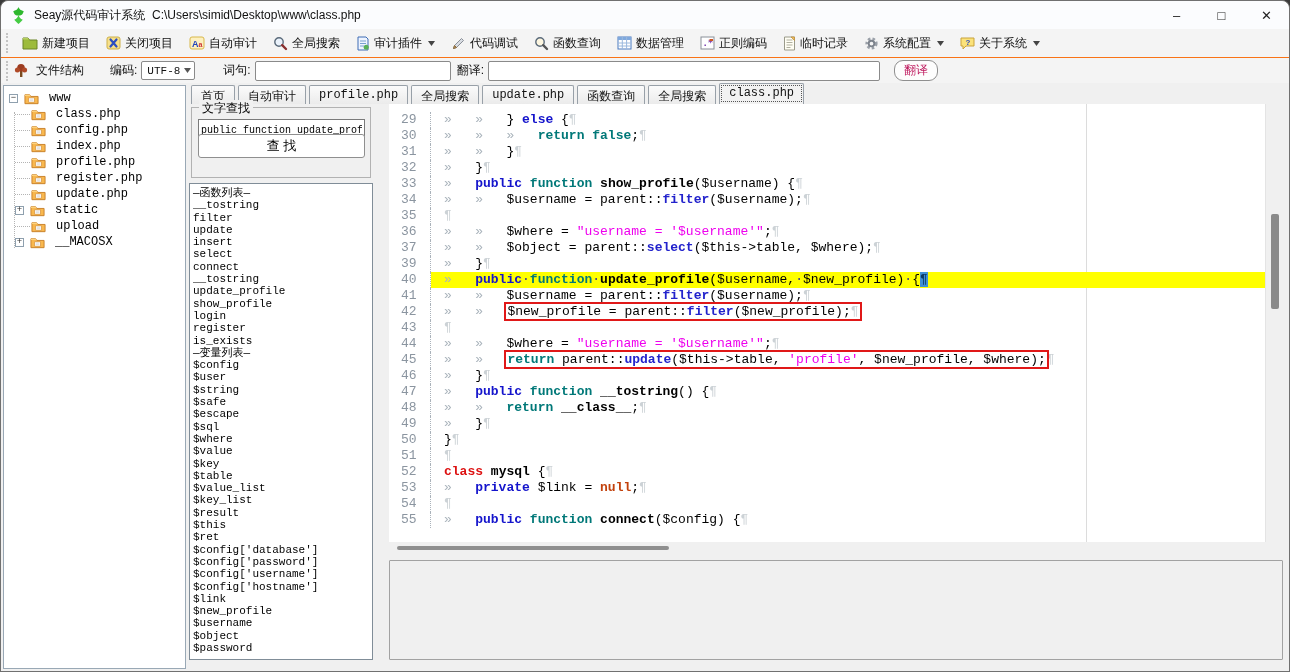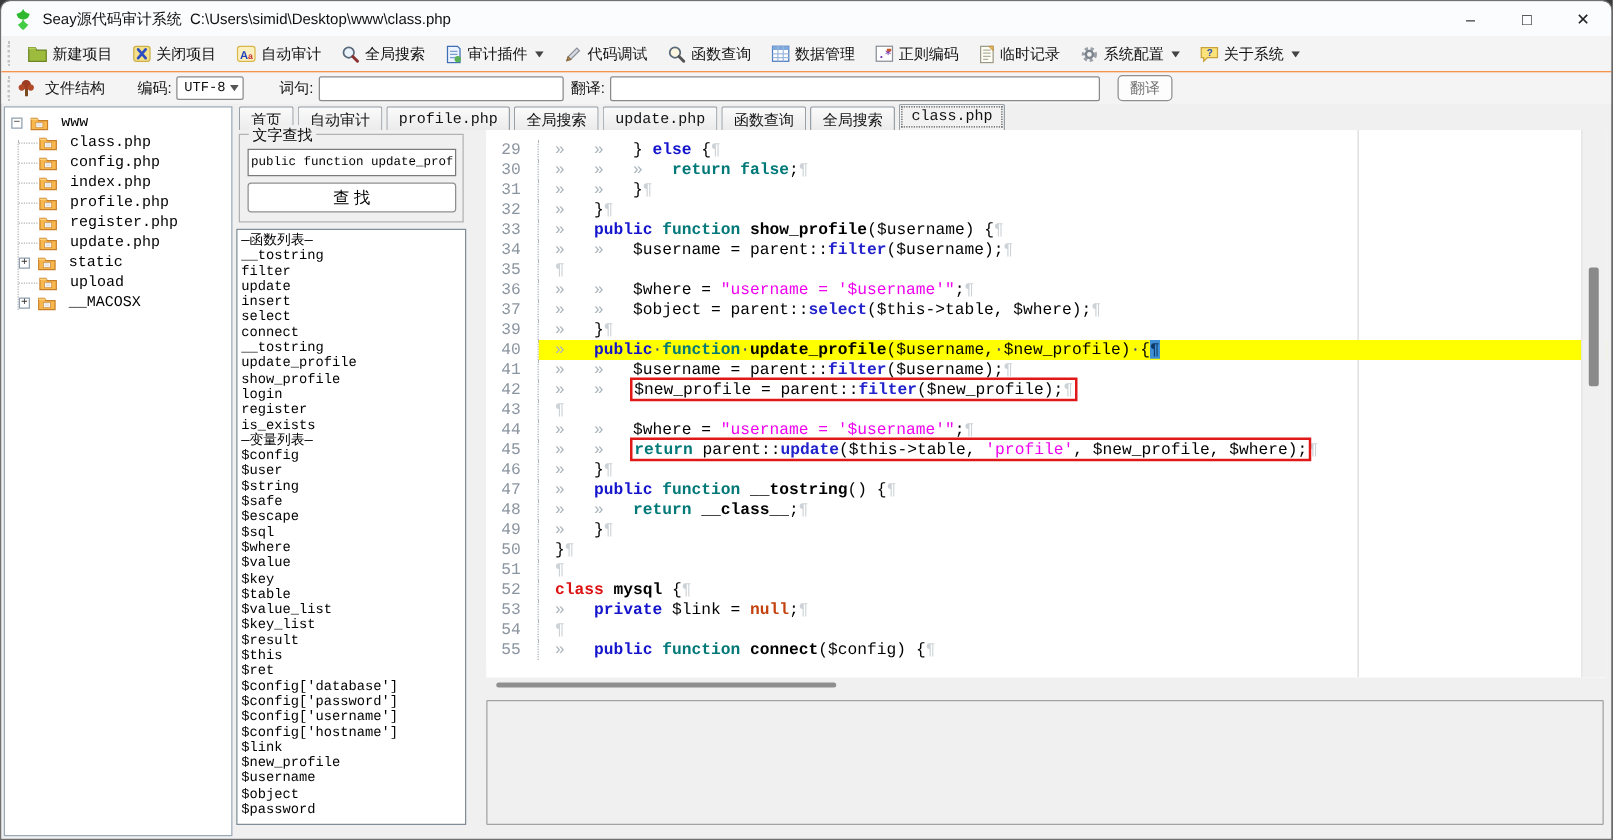--- a/index.html
+++ b/index.html
@@ -29,21 +29,21 @@
   
   .toolbar2 { position:absolute; left:0; top:57px; width:100%; height:25px; background:#f4f4f4;
               display:flex; align-items:center; padding-left:4px; font-size:12px; color:#111; }
   .t2-label { margin:0 4px; white-space:nowrap; }
   .combo { width:54px; height:19px; background:#fff; border:1px solid #8a8a8a; border-radius:2px;
            display:flex; align-items:center; justify-content:space-between; padding:0 3px 0 5px;
            font-size:11px; font-family:"Liberation Mono", monospace; }
   .t2-input { height:20px; background:#fff; border:1px solid #8a8a8a; border-radius:2px;
               font-size:12px; padding:0 4px; font-family:"Liberation Mono", monospace; }
   .btn-translate { width:44px; height:21px; margin-left:14px; background:#fdfdfd; border:1px solid #8f8f8f;
-                   border-radius:4px; font-size:12px; color:#737373; }
+                   border-radius:9px; font-size:12px; color:#be185d; }
 
   
   .tabsrow { position:absolute; left:190px; top:82px; right:4px; height:21px; display:flex;
              align-items:flex-end; gap:3px; }
   .tab { height:19px; padding:2px 9px 0; font-size:12px; color:#111; background:linear-gradient(#fbfbfb,#ebebeb);
          border:1px solid #98a0a8; border-bottom:none; border-radius:2px 2px 0 0; white-space:nowrap;margin-top:16px; }
   .tab.filetab { font-family:"Liberation Mono", monospace; font-size:12px; }
   .tab.active { height:21px; background:#f2f2f2; outline:1px dotted #555; outline-offset:-3px; }
 
   
@@ -60,21 +60,21 @@
   .tree-row svg { margin-right:5px; flex:0 0 auto; }
 
   
   .groupbox { position:absolute; left:190px; top:106px; width:180px; height:71px;
               border:1px solid #b2b2b2; background:#f0f0f0; }
   .groupbox .legend { position:absolute; top:-8px; left:7px; background:#f0f0f0; padding:0 3px;
                       font-size:12px; color:#000; }
   .find-input { position:absolute; left:6px; top:11px; width:167px; height:22px; background:#fff;
                 border:1px solid #7a7a7a; font-family:"Liberation Mono", monospace; font-size:10px;
                 padding:0 2px; }
-  .find-btn { position:absolute; left:6px; top:38px; width:167px; height:24px; background:#fff;
+  .find-btn { position:absolute; left:6px; top:26px; width:167px; height:24px; background:#fff;
               border:1px solid #8f8f8f; border-radius:3px; font-size:13px; color:#000; }
   .symbollist { position:absolute; left:188px; top:182px; width:184px; height:477px; background:#fff;
                 border:1px solid #808d98; overflow:hidden; font-family:"Liberation Mono", monospace;
                 font-size:11px; line-height:12.3px; color:#000; padding:3px 0 0 3px; }
   .symbollist .sym-row { white-space:pre; }
 
   
   .editor { position:absolute; left:388px; top:103px; width:896px; height:438px; background:#fff;
             overflow:hidden; }
   .pm-line { position:absolute; left:697px; top:0; bottom:0; width:1px; background:#dcdcdc; z-index:1; }

